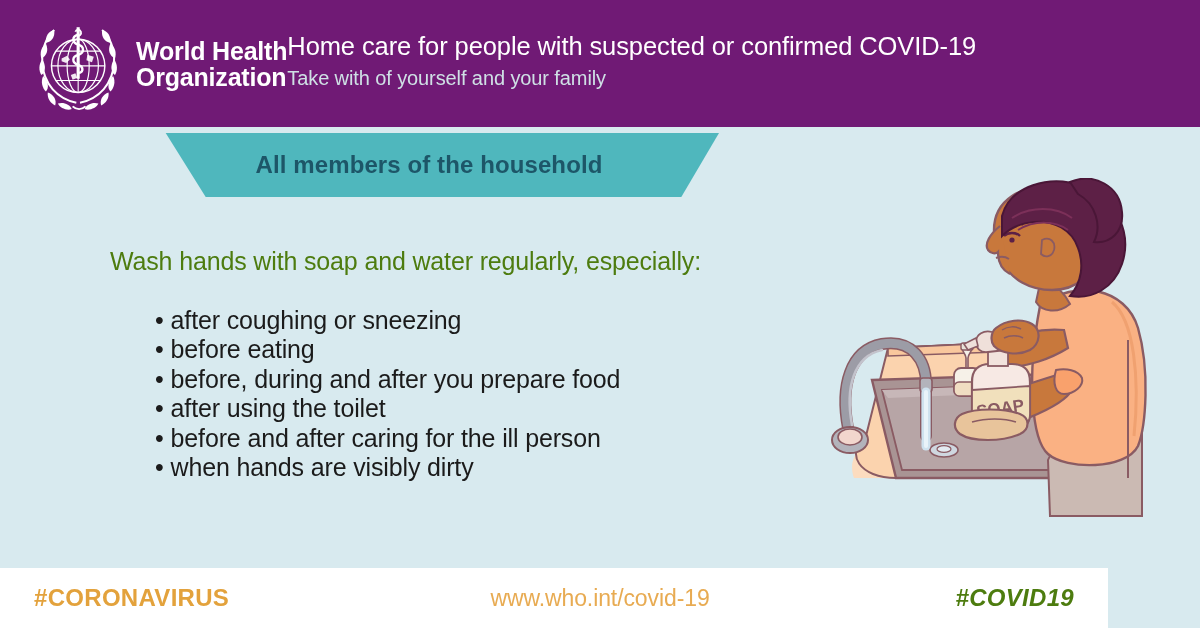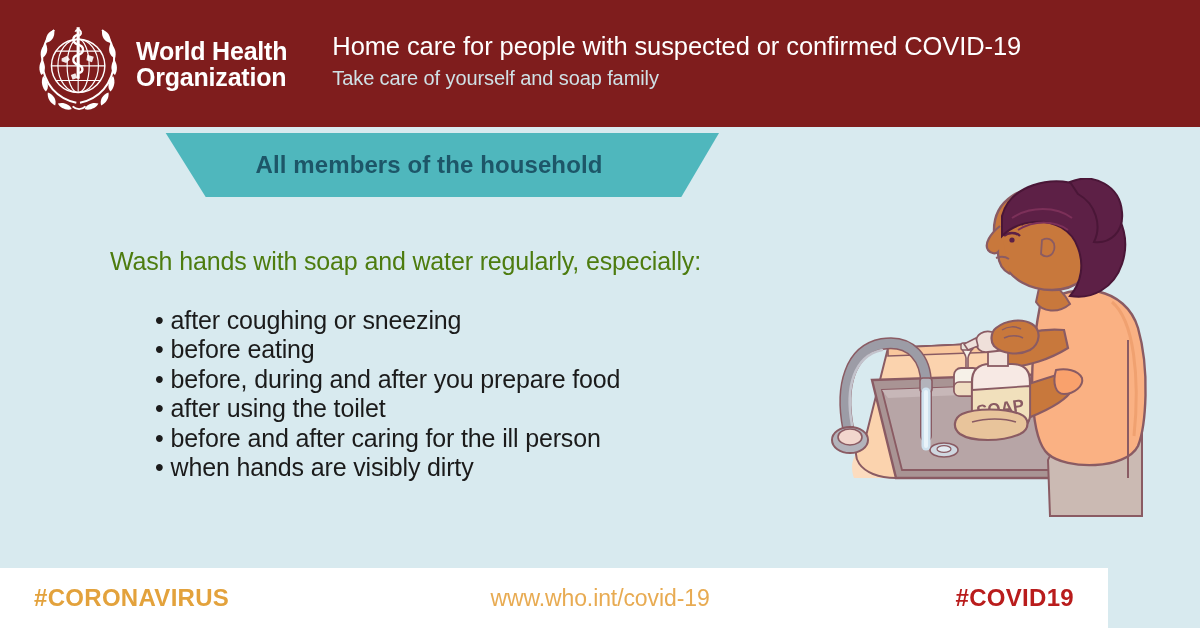--- a/index.html
+++ b/index.html
@@ -6,29 +6,29 @@
   html, body {
     width:1200px; height:628px;
     font-family:"Liberation Sans", sans-serif;
     overflow:hidden;
   }
   body { background:#d8eaef; position:relative; }
 
   
   .header{
     position:absolute; left:0; top:0; width:1200px; height:127px;
-    background:#7f1d1d; display:flex; align-items:center;
+    background:#701a75; display:flex; align-items:center;
   }
   .logo-block{ display:flex; align-items:center; margin-left:34px; }
   .who-emblem{ width:92px; height:92px; flex:none; }
   .who-name{
     margin-left:10px; color:#ffffff; font-weight:bold;
     font-size:25px; line-height:1.04; letter-spacing:-0.2px;
   }
-  .header-titles{ margin-left:45px; padding-bottom:4px; }
+  .header-titles{ padding-bottom:4px; }
   .header-title{
     color:#ffffff; font-size:25.5px; font-weight:400;
     letter-spacing:-0.1px; line-height:1.2;
   }
   .header-sub{
     color:#cfe0e5; font-size:20px; font-weight:400;
     letter-spacing:-0.1px; line-height:1.35; margin-top:3px;
   }
 
   
@@ -65,22 +65,22 @@
   }
   .tag-left{
     position:absolute; left:34px; color:#e3a23c;
     font-size:24px; font-weight:bold; letter-spacing:0.3px;
   }
   .site{
     position:absolute; left:0; width:1200px; text-align:center;
     color:#e8ab52; font-size:23px; font-weight:400; letter-spacing:-0.1px;
   }
   .tag-right{
-    position:absolute; right:34px; color:#b91c1c;
-    font-size:24px; font-weight:bold; letter-spacing:0.3px;
+    position:absolute; right:34px; color:#4d7c0f;
+    font-size:24px; font-weight:bold; letter-spacing:0.3px;font-style:italic;
   }
 </style>
 </head>
 <body>
 
 <div class="header">
   <div class="logo-block">
     <svg class="who-emblem" viewBox="0 0 100 100">
       <g fill="none" stroke="#ffffff" stroke-width="1.5">
 
@@ -125,21 +125,21 @@
       </g>
     </svg>
     <div class="who-name">
       <div>World Health</div>
       <div>Organization</div>
     </div>
   </div>
 
   <div class="header-titles">
     <div class="header-title">Home care for people with suspected or confirmed COVID-19</div>
-    <div class="header-sub">Take care of yourself and soap family</div>
+    <div class="header-sub">Take with of yourself and your family</div>
   </div>
 </div>
 
 <div class="banner">
   <span>All members of the household</span>
 </div>
 
 <div class="lead">Wash hands with soap and water regularly, especially:</div>
 
 <ul class="bullets">

